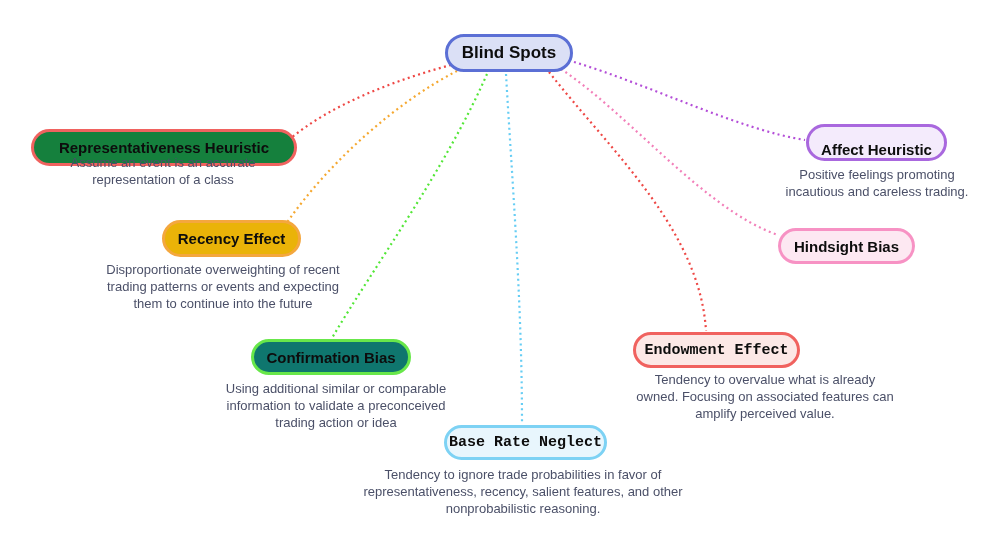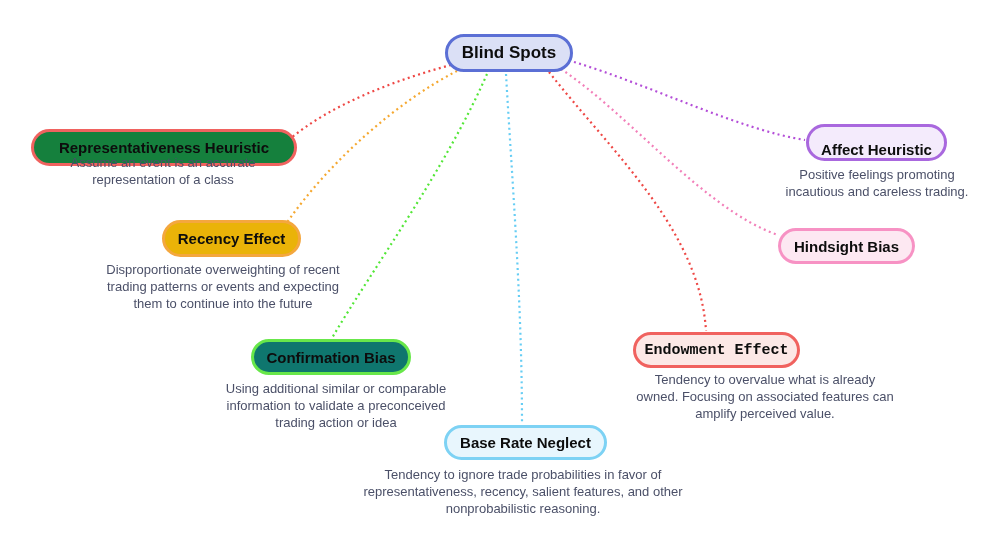--- a/index.html
+++ b/index.html
@@ -74,21 +74,21 @@
   <div class="node" style="left: 162px; top: 220px; width: 139px; height: 37px; border-color: rgb(244, 167, 62); background-color: #eab308;">
     <span class="node-label">Recency Effect</span>
   </div>
   <div class="desc" style="left:93px; top:261px; width:260px;">Disproportionate overweighting of recent trading patterns or events and expecting them to continue into the future</div>
 
   <div class="node" style="left: 251px; top: 339px; width: 160px; height: 36px; border-color: rgb(104, 231, 74); background-color: #0f766e;">
     <span class="node-label">Confirmation Bias</span>
   </div>
   <div class="desc" style="left:211px; top:380px; width:250px;">Using additional similar or comparable information to validate a preconceived trading action or idea</div>
 
-  <div class="node" style="left: 444px; top: 425px; width: 163px; height: 35px; border-color: rgb(125, 210, 244); background-color: rgb(232, 246, 253);">
+  <div class="node" style="left: 444px; top: 425px; width: 163px; height: 35px; border-color: rgb(125, 210, 244); background-color: rgb(232, 246, 253); font-family: Liberation Mono, monospace;">
     <span class="node-label">Base Rate Neglect</span>
   </div>
   <div class="desc" style="left:358px; top:466px; width:330px;">Tendency to ignore trade probabilities in favor of representativeness, recency, salient features, and other nonprobabilistic reasoning.</div>
 
   <div class="node" style="left: 633px; top: 332px; width: 167px; height: 36px; border-color: rgb(240, 98, 95); background-color: rgb(252, 232, 230); font-family: Liberation Mono, monospace;">
     <span class="node-label">Endowment Effect</span>
   </div>
   <div class="desc" style="left:587px; top:371px; width:260px;margin-left:48px;">Tendency to overvalue what is already owned. Focusing on associated features can amplify perceived value.</div>
 
   <div class="node" style="left: 778px; top: 228px; width: 137px; height: 36px; border-color: rgb(247, 146, 196); background-color: rgb(253, 232, 242);">

